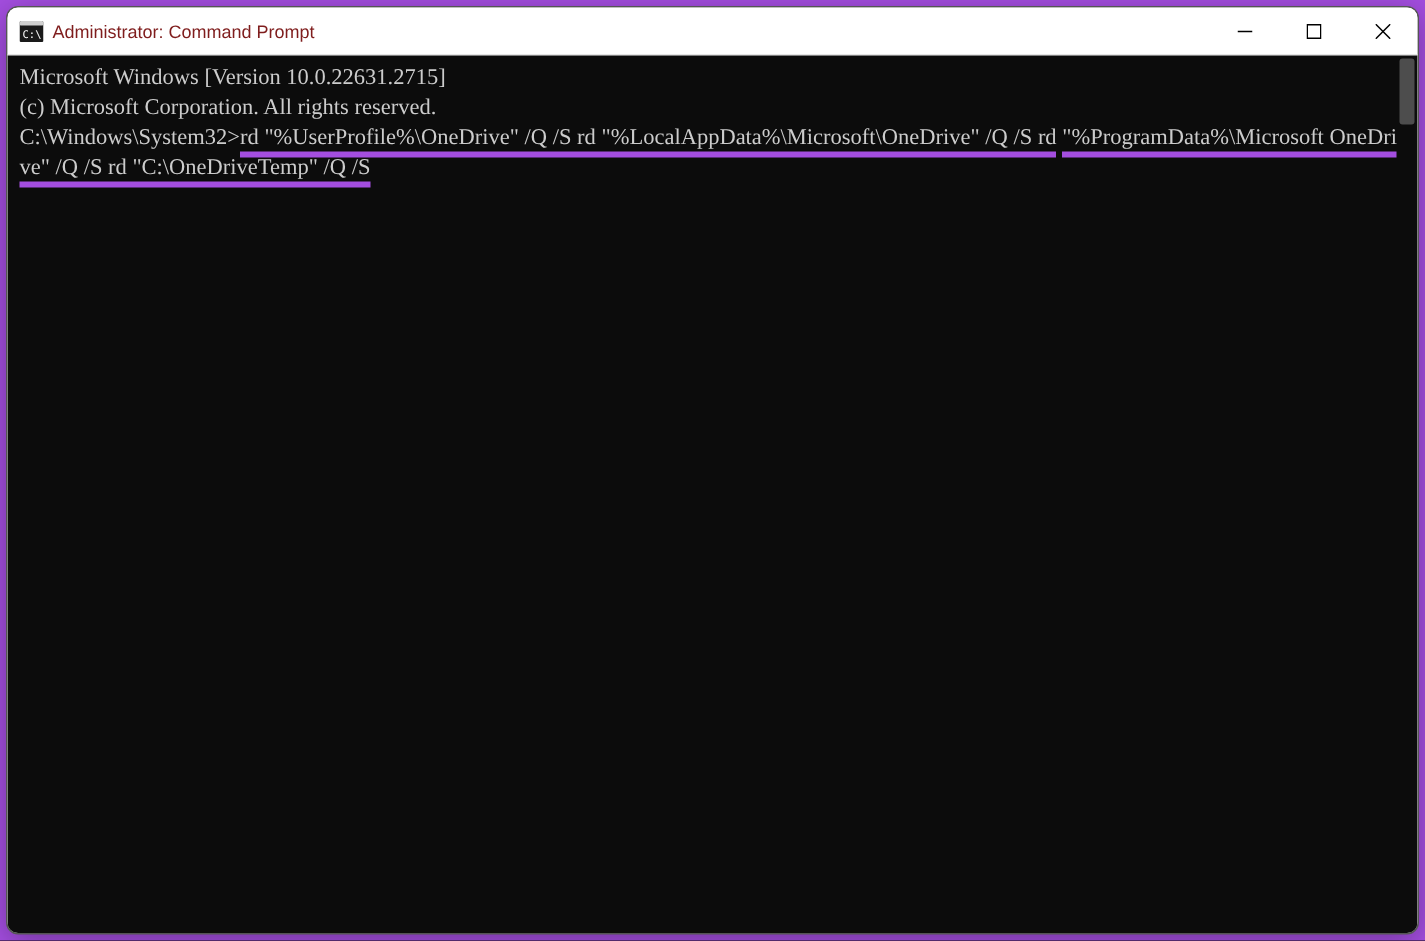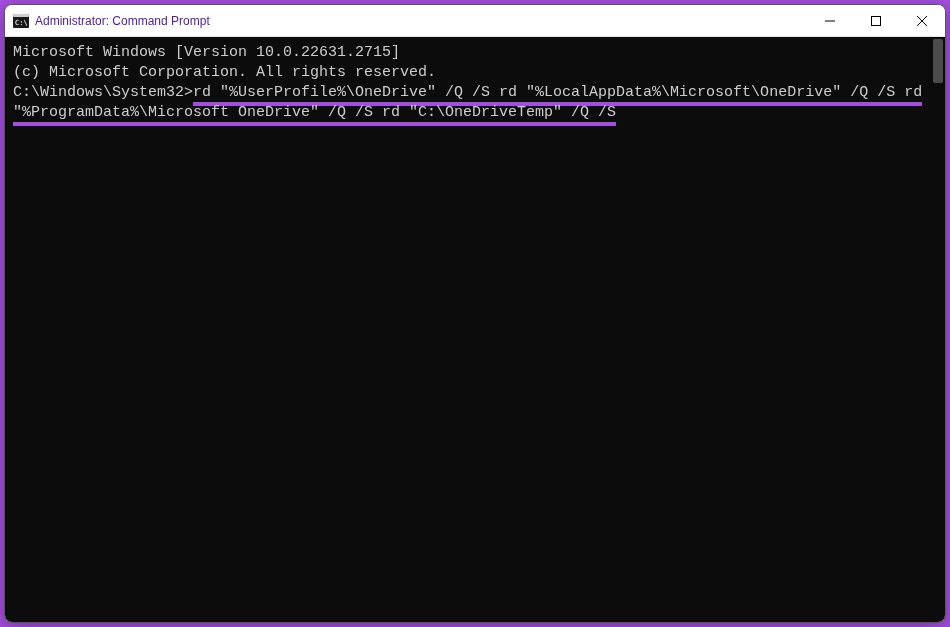--- a/index.html
+++ b/index.html
@@ -32,41 +32,41 @@
   .titlebar-icon {
     width: 16px;
     height: 16px;
     margin-right: 6px;
     display: flex;
     align-items: center;
     justify-content: center;
   }
   .titlebar-title {
     font-size: 12px;
-    color: #4c1d95;
+    color: #7f1d1d;
     flex-grow: 1;
   }
   .window-controls {
     display: flex;
     height: 100%;
   }
   .win-btn {
     width: 46px;
     height: 100%;
     display: flex;
     align-items: center;
     justify-content: center;
     cursor: pointer;
   }
   .win-btn svg { width: 10px; height: 10px; }
   .terminal {
     flex: 1;
     background: #0c0c0c;
     color: #cccccc;
-    font-family: Liberation Mono, monospace;
+    font-family: Liberation Serif, serif;
     font-size: 15px;
     line-height: 1.33;
     padding: 6px 8px 6px 8px;
     white-space: pre-wrap;
     word-break: break-all;
     position: relative;
     overflow: hidden;
   }
   .scrollbar {
     position: absolute;

